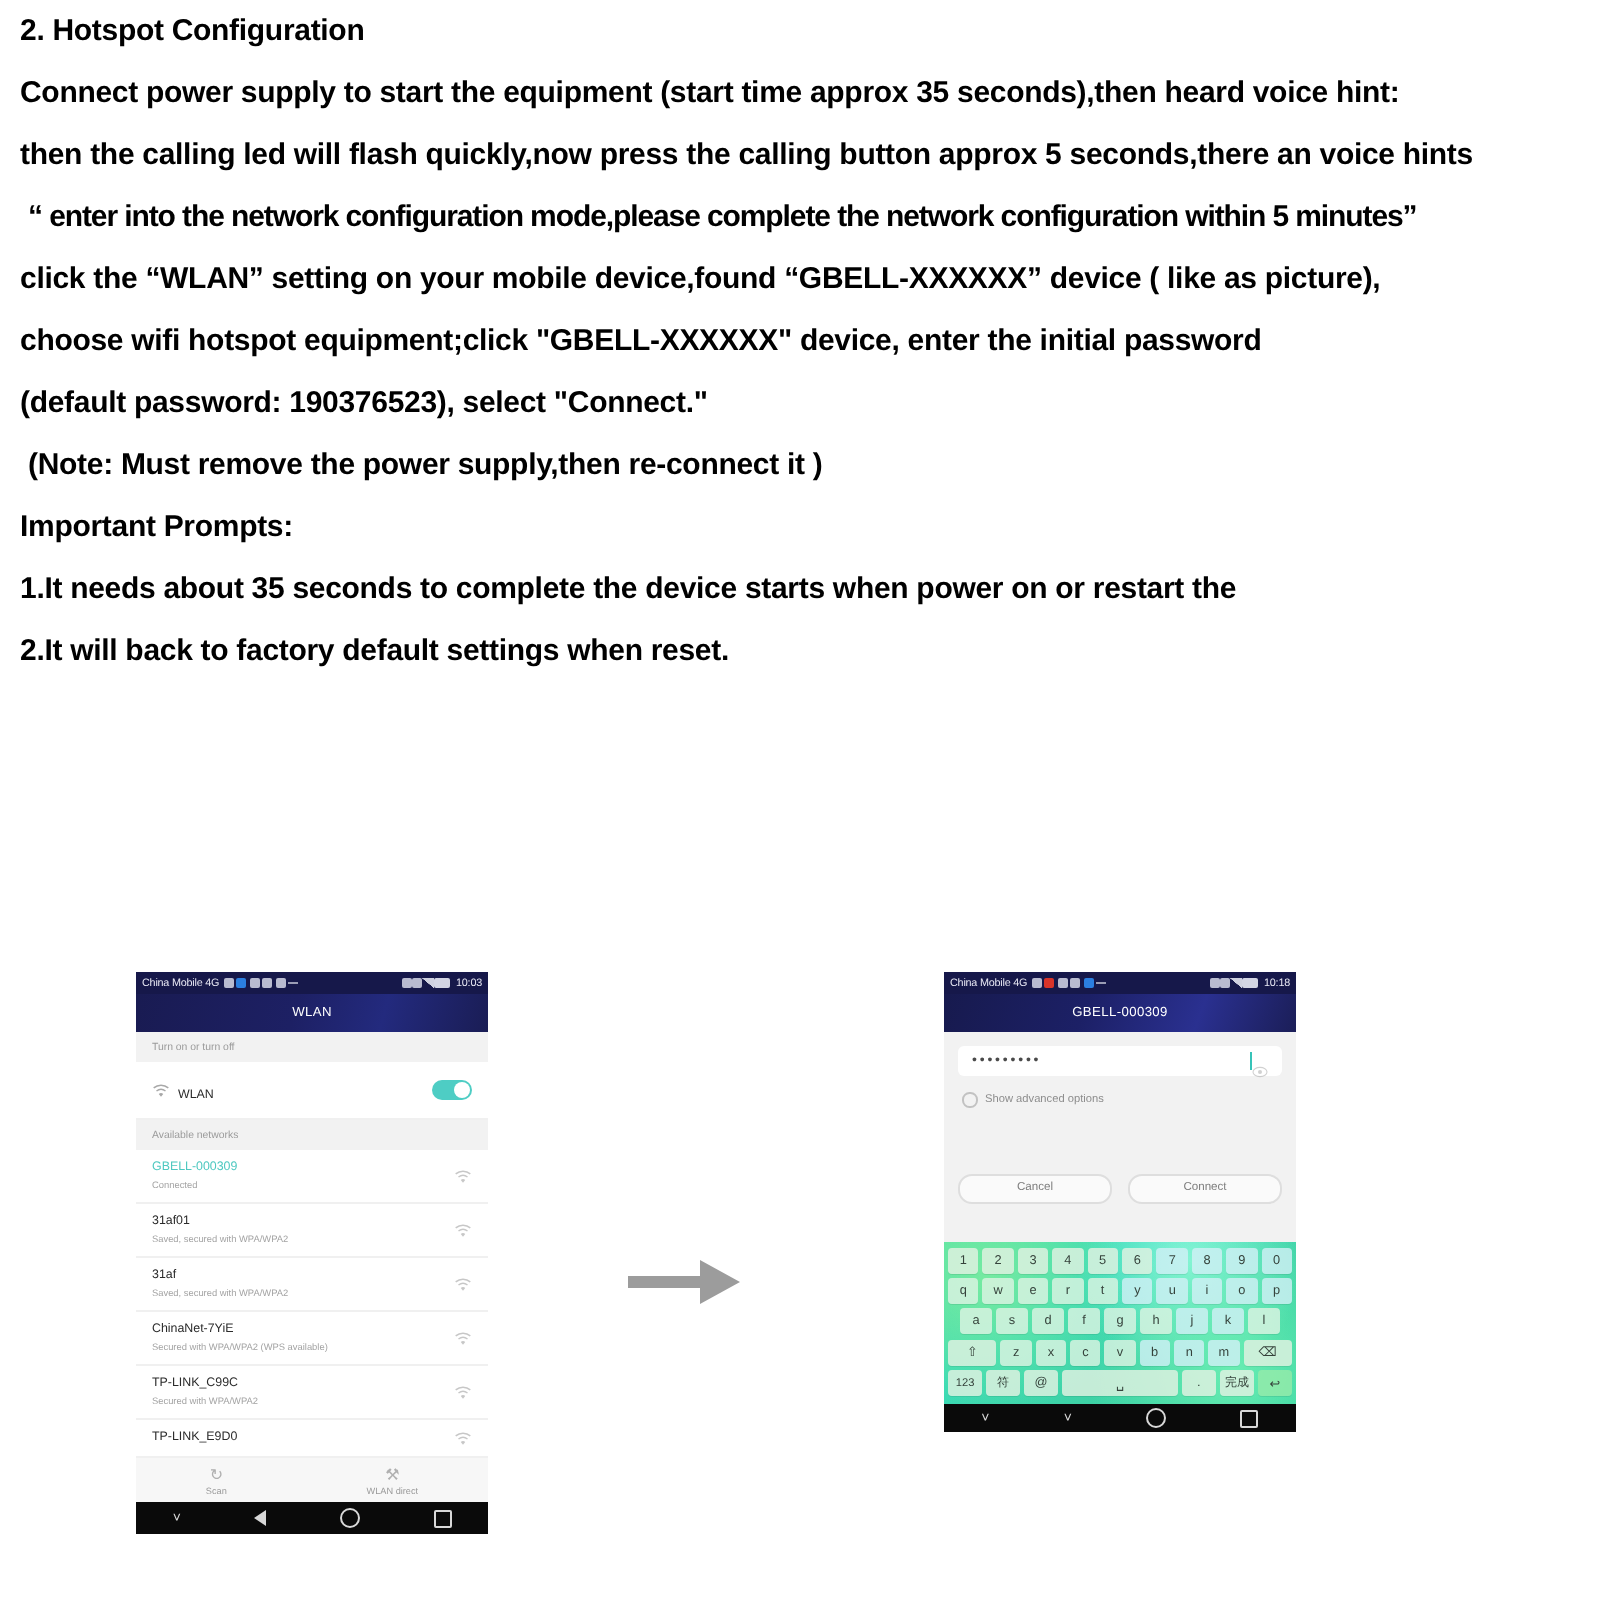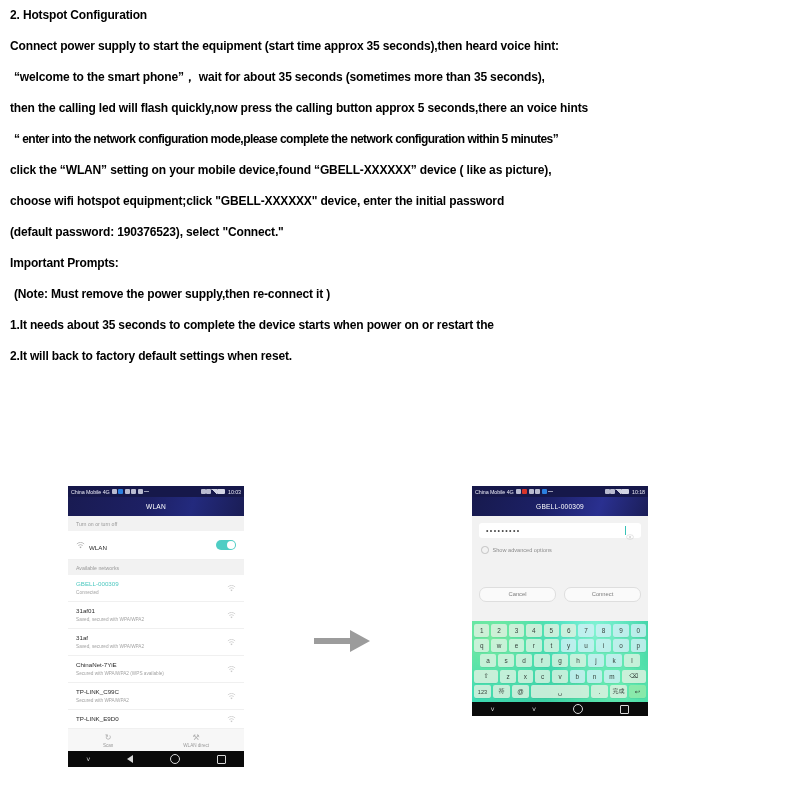--- a/index.html
+++ b/index.html
@@ -9,21 +9,21 @@
     font-family:"Liberation Sans", sans-serif;
     overflow:hidden;
     position:relative;
   }
   .doc{
     position:absolute;
     left:0;top:0;width:800px;
   }
   .para{
     font-weight:bold;
-    font-size:12px;
+    font-size:15px;
     color:#000000;
     line-height:31px;
     padding-left:10px;
     padding-right:4px;
     white-space:nowrap;
     letter-spacing:-0.15px;
   }
   .para.indent{ padding-left:14px; }
   .para.tight{ letter-spacing:-0.55px; }
 
@@ -197,28 +197,27 @@
     position:absolute; left:312px; top:140px;
     width:62px;height:30px;
   }
 </style>
 </head>
 <body>
 
 <div class="doc">
   <div class="para">2. Hotspot Configuration</div>
   <div class="para">Connect power supply to start the equipment (start time approx 35 seconds),then heard voice hint:</div>
-  <div class="para indent">“welcome to the smart phone”， wait for about 35 seconds (sometimes more than 35 seconds),</div>
   <div class="para">then the calling led will flash quickly,now press the calling button approx 5 seconds,there an voice hints</div>
   <div class="para indent tight">“ enter into the network configuration mode,please complete the network configuration within 5 minutes”</div>
   <div class="para">click the “WLAN” setting on your mobile device,found “GBELL-XXXXXX” device ( like as picture),</div>
   <div class="para">choose wifi hotspot equipment;click "GBELL-XXXXXX" device, enter the initial password</div>
   <div class="para">(default password: 190376523), select "Connect."</div>
+  <div class="para indent">(Note: Must remove the power supply,then re-connect it )</div>
   <div class="para">Important Prompts:</div>
-  <div class="para indent">(Note: Must remove the power supply,then re-connect it )</div>
   <div class="para">1.It needs about 35 seconds to complete the device starts when power on or restart the</div>
   <div class="para">2.It will back to factory default settings when reset.</div>
 </div>
 
 <div class="phones">
 
   <div class="phone phone-left">
 
     <div class="statusbar">
       <span class="sb-carrier">China Mobile 4G</span>

